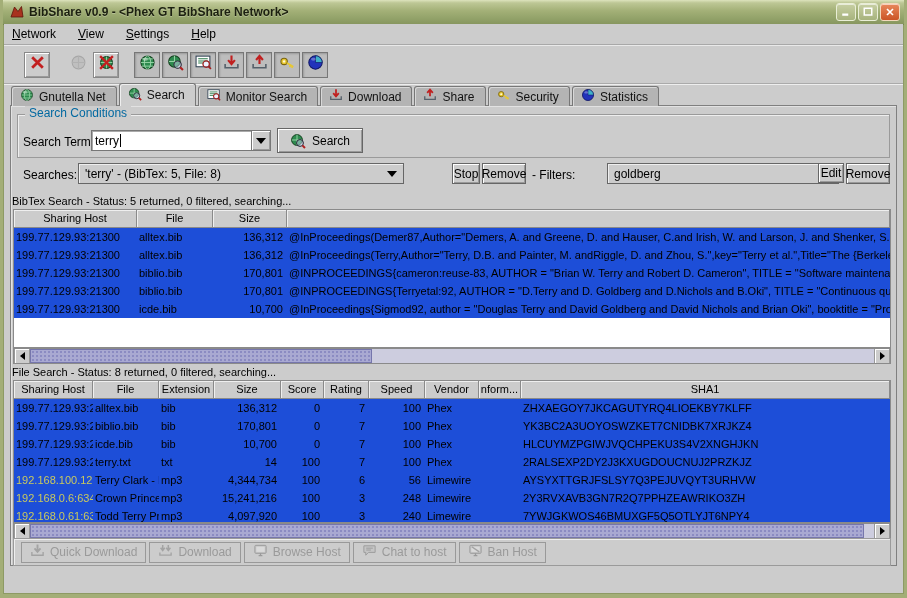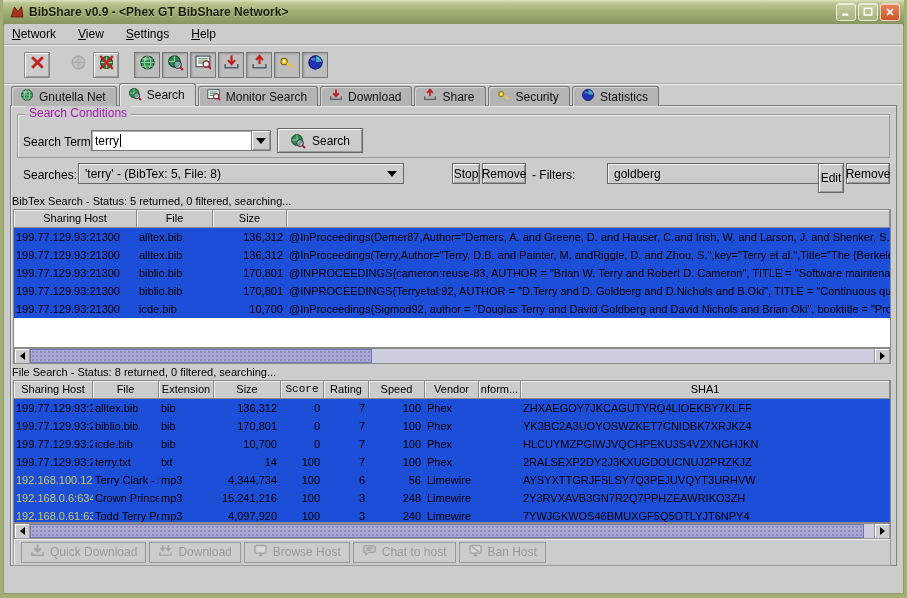--- a/index.html
+++ b/index.html
@@ -45,21 +45,21 @@
   .tabs{ position:absolute; left:8px; top:84px; height:22px; display:flex; align-items:flex-end; z-index:3; }
   .tab{ display:flex; align-items:center; gap:5px; height:20px; padding:0 10px 0 8px; margin-right:2px;
     background:#b4b4b4; border:1px solid #777; border-bottom:none; border-radius:3px 3px 0 0;
     font-size:12px; color:#111; box-shadow:inset 1px 1px 0 #d8d8d8; }
   .tab svg{ width:14px; height:14px; }
   .tab.selected{ background:#cccccc; height:23px; box-shadow:inset 1px 1px 0 #eee; position:relative; z-index:4; }
   
   .panel{ position:absolute; left:7px; right:7px; top:105px; bottom:28px; border:1px solid #7f7f7f; background:#cccccc; box-shadow:inset 1px 1px 0 #e2e2e2; }
   
   .groupbox{ position:absolute; left:14px; right:14px; top:114px; height:44px; border:1px solid #9a9a9a; box-shadow:inset 1px 1px 0 #eeeeee; }
-  .groupbox-title{ position:absolute; left:22px; top:106px; background:#cccccc; padding:0 4px; font-size:12px; color:#a21caf; }
+  .groupbox-title{ position:absolute; left:22px; top:106px; background:#cccccc; padding:0 4px; font-size:12px; color:#0369a1; }
   .row-label{ font-size:12px; color:#000; }
   .lbl-searchterm{ position:absolute; left:20px; top:135px; }
   .combo-edit{ position:absolute; left:88px; top:130px; width:180px; height:21px; display:flex; }
   .combo-edit .field{ flex:1; background:#fff; border:1px solid #777; border-right:none; box-shadow:inset 1px 1px 0 #aaa; font-size:12px; padding:2px 3px; display:flex; align-items:center; }
   .caret{ display:inline-block; width:1px; height:13px; background:#000; margin-left:1px; }
   .combo-btn{ width:20px; background:#cccccc; border:1px solid #777; box-shadow:inset 1px 1px 0 #fff, inset -1px -1px 0 #999; display:flex; align-items:center; justify-content:center; }
   .arr{ width:0; height:0; border-left:5px solid transparent; border-right:5px solid transparent; border-top:6px solid #000; }
   .btn{ background:#cccccc; border:1px solid #666; box-shadow:inset 1px 1px 0 #fff, inset -1px -1px 0 #999;
     font-size:12px; color:#000; display:inline-flex; align-items:center; justify-content:center; gap:6px; }
   .search-btn{ position:absolute; left:274px; top:128px; width:86px; height:25px; }
@@ -67,21 +67,21 @@
   
   .lbl-searches{ position:absolute; left:20px; top:168px; }
   .combo-flat{ position:absolute; height:21px; background:#cccccc; border:1px solid #666; box-shadow:inset 1px 1px 0 #eee;
     display:flex; align-items:center; font-size:12px; padding:0 6px; color:#000; }
   .combo-flat .arr{ margin-left:auto; }
   .searches-combo{ left:75px; top:163px; width:326px; }
   .stop-btn{ position:absolute; left:449px; top:163px; width:28px; height:21px; }
   .rm-btn{ position:absolute; left:479px; top:163px; width:44px; height:21px; }
   .lbl-filters{ position:absolute; left:529px; top:168px; }
   .filters-combo{ left:604px; top:163px; width:232px; }
-  .edit-btn{ position:absolute; left:815px; top:163px; width:26px; height:30px; }
+  .edit-btn{ position:absolute; left:815px; top:163px; width:26px; height:20px; }
   .rm2-btn{ position:absolute; left:843px; top:163px; width:44px; height:21px; }
   
   .statusline{ position:absolute; left:9px; font-size:11px; color:#000; }
   .bibtex-status{ top:195px; }
   .files-status{ top:366px; }
   
   .dtable{ position:absolute; left:10px; width:878px; background:#fff; border:1px solid #8a8a8a; overflow:hidden; }
   .bibtex-table{ top:209px; height:139px; }
   .files-table{ top:380px; height:143px; }
   .thead{ display:flex; height:18px; background:#cccccc; }
@@ -368,21 +368,21 @@
       </span>
   </div>
 
   <span class="statusline files-status">File Search - Status: 8 returned, 0 filtered, searching...</span>
   <div class="dtable files-table" id="filesTable">
       <div class="thead">
         <span class="th" style="width: 79px;">Sharing Host</span>
         <span class="th" style="width: 66px;">File</span>
         <span class="th" style="width: 55px;">Extension</span>
         <span class="th" style="width: 67px;">Size</span>
-        <span class="th" style="width: 43px; font-family: Liberation Mono, monospace;">Score</span>
+        <span class="th" style="width: 43px;">Score</span>
         <span class="th" style="width: 45px;">Rating</span>
         <span class="th" style="width: 56px;">Speed</span>
         <span class="th" style="width: 54px;">Vendor</span>
         <span class="th" style="width: 42px;">nform...</span>
         <span class="th" style="width: 369px;">SHA1</span>
       </div>
       <div class="tr">
         <span class="td" style="width: 79px;">199.77.129.93:21300</span>
         <span class="td" style="width: 66px;">alltex.bib</span>
         <span class="td" style="width: 55px;">bib</span>

